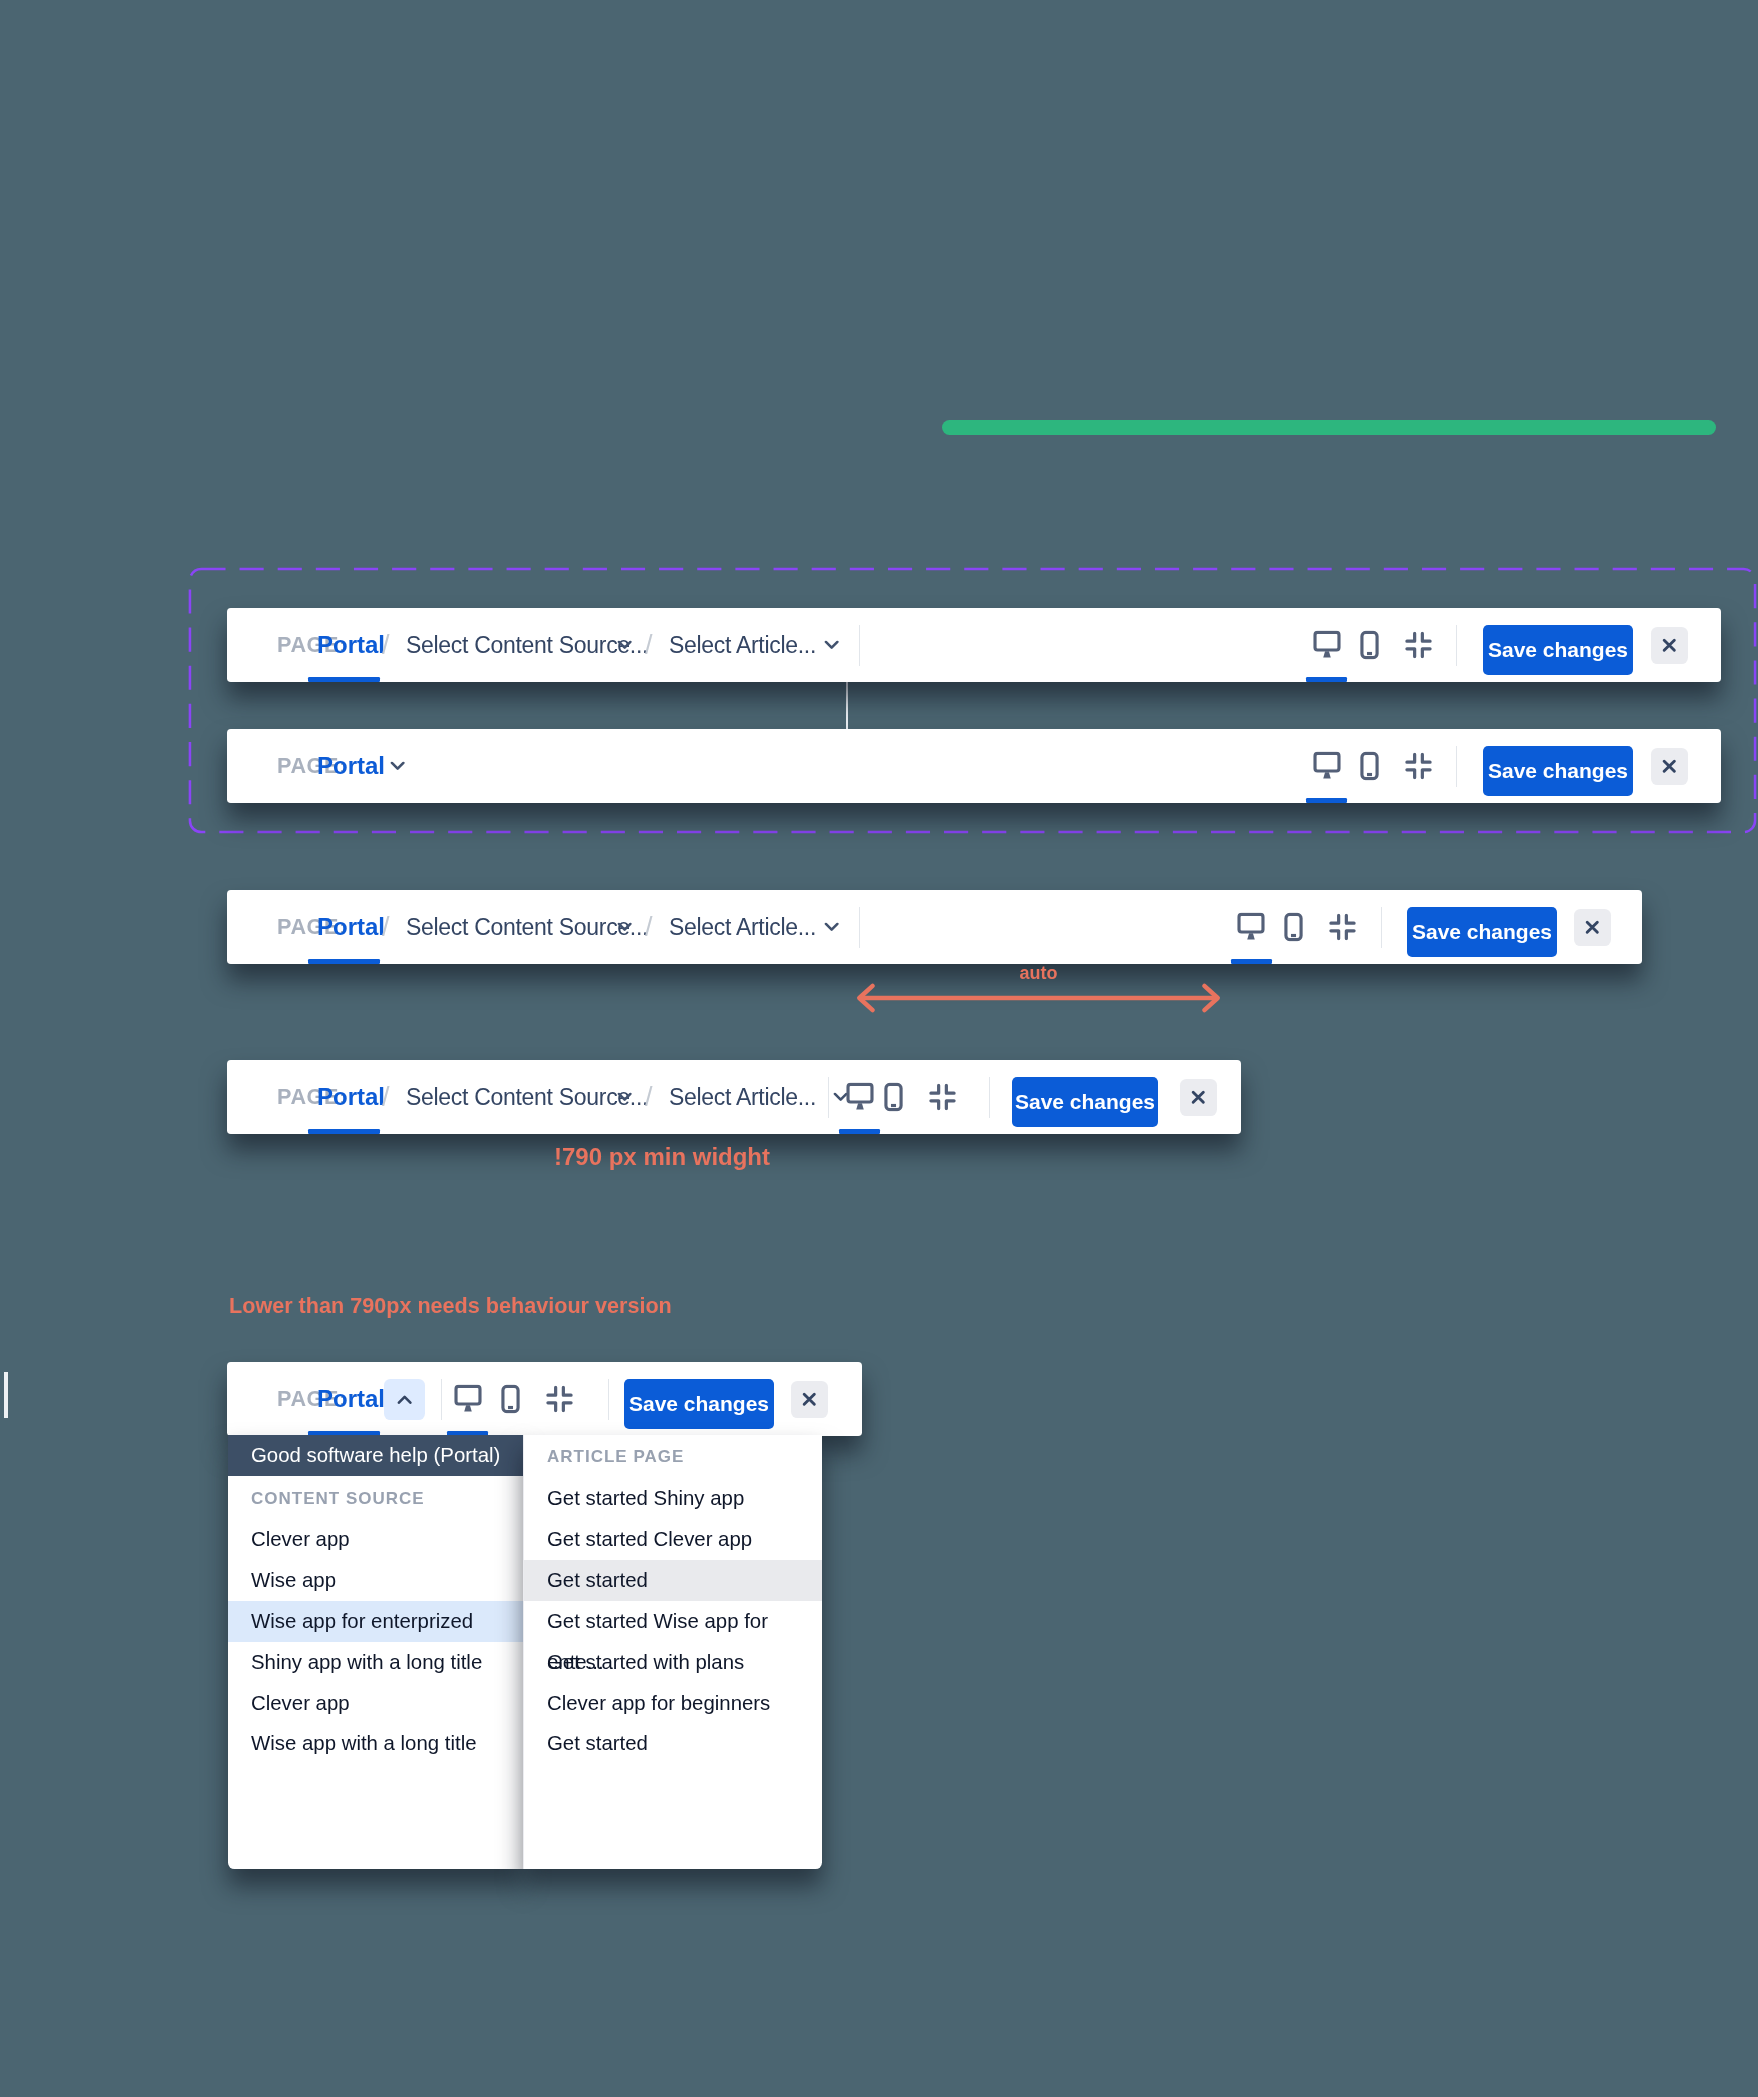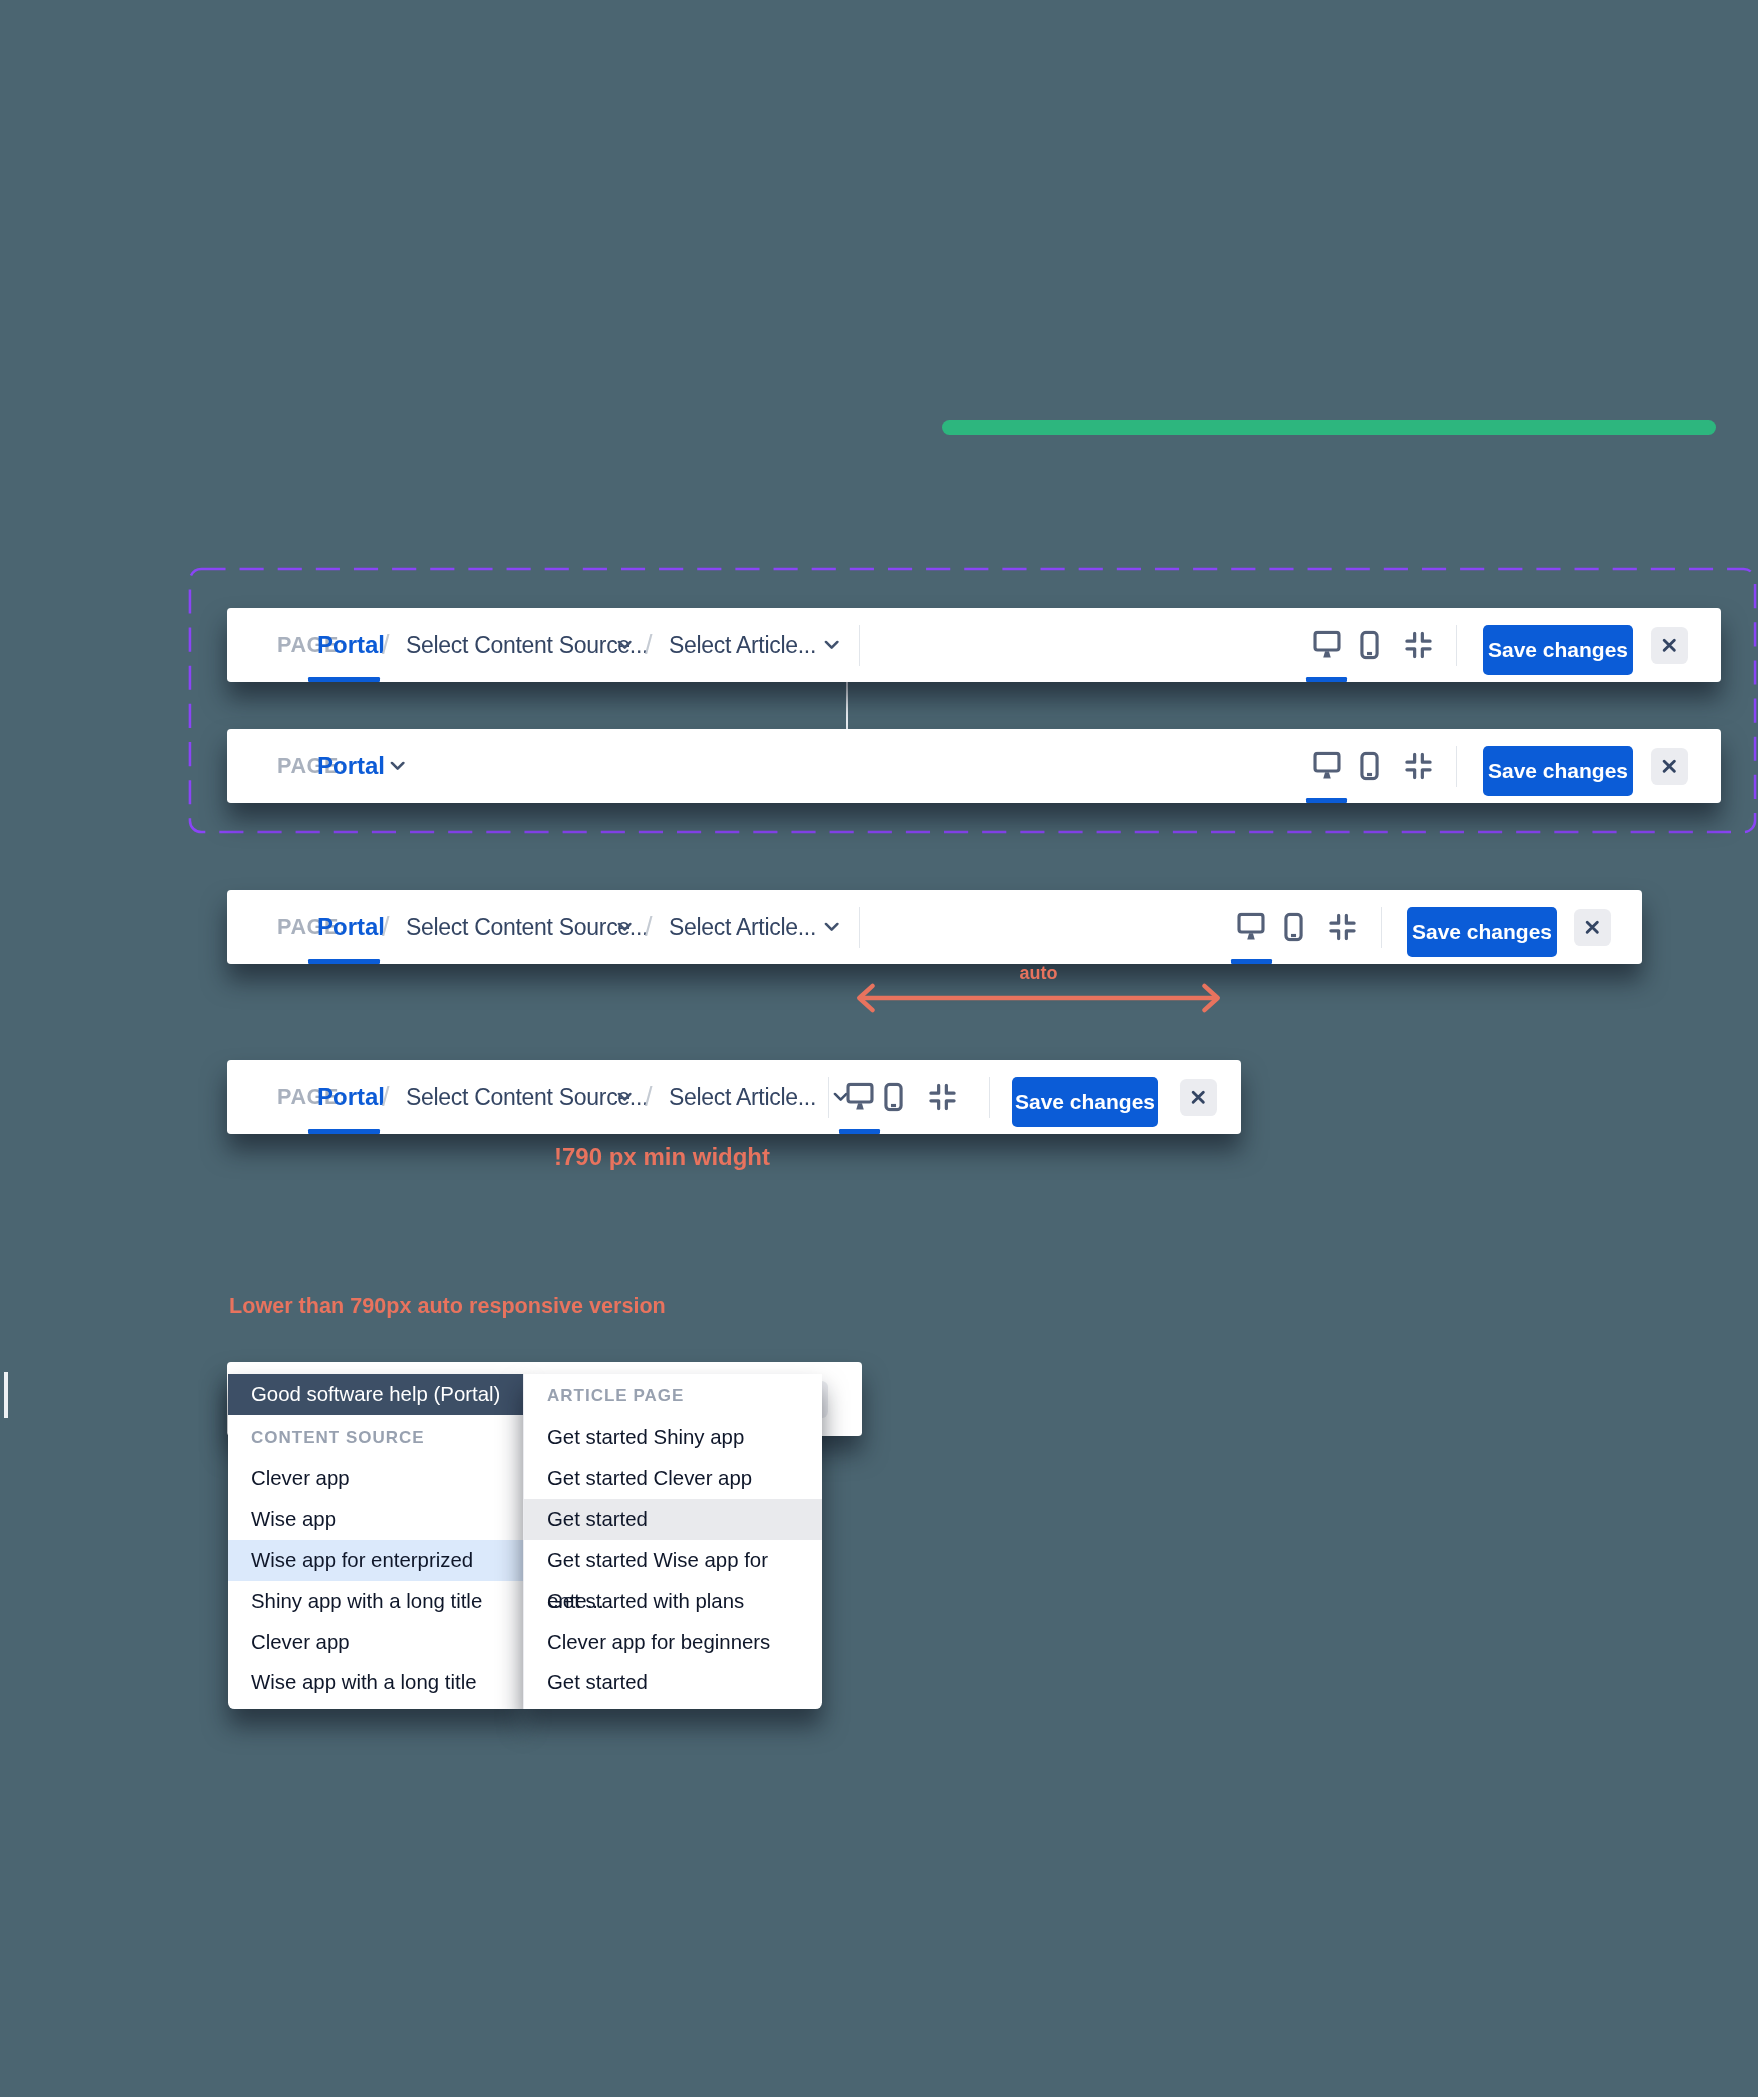--- a/index.html
+++ b/index.html
@@ -49,21 +49,21 @@
   .left-tick{position:absolute;left:3.8px;top:1372px;width:4.5px;height:46px;background:#EEF1F4;}
 
   
   .annot{position:absolute;color:#E8735E;font-weight:bold;z-index:4;}
   .auto-label{left:851px;top:963px;width:375px;text-align:center;font-size:18px;}
   .auto-arrow{position:absolute;left:851px;top:980px;z-index:4;color:#E8735E;line-height:0;}
   .minw-label{left:554px;top:1143px;width:318px;text-align:left;font-size:24px;}
   .resp-label{left:229px;top:1293px;font-size:21.6px;}
 
   
-  .panel{position:absolute;top:1374px;height:335px;background:#fff;
+  .panel{position:absolute;top:1435px;height:434px;background:#fff;
          box-shadow:0 16.5px 24px rgba(12,18,30,.55);z-index:3;}
   .panel-left{left:228px;width:295px;border-radius:0 0 0 6.4px;}
   .panel-right{left:523px;width:298px;border-radius:0 0 6.4px 0;border-left:1.3px solid #EBECF0;}
   .dd-header{position:absolute;left:0;top:0;width:100%;height:41px;background:#3D4F66;
              color:#fff;font-size:20.4px;line-height:41px;padding-left:23px;box-sizing:border-box;}
   .dd-row{position:absolute;left:0;width:100%;height:41px;line-height:41px;
           padding-left:23px;box-sizing:border-box;color:#0f172a;font-size:20.4px;cursor:pointer;}
   .dd-section{color:#98A1B0;font-size:17px;font-weight:bold;letter-spacing:1px;cursor:default;}
   .hl-blue{background:#DBE9FB;}
   .hl-gray{background:#E9EAED;}
@@ -236,21 +236,21 @@
         <span><svg width="16.5" height="16.5" viewBox="0 0 26 26" stroke="currentColor" stroke-width="4.5" stroke-linecap="round">
             <path d="M5 5 L21 21 M21 5 L5 21"></path>
           </svg></span>
       </button>
     <div class="blue-underline" style="left:81px;width:72px;"></div>
     <div class="blue-underline" style="left:612px;width:41px;"></div>
   </div>
 
   <div class="annot minw-label">!790 px min widght</div>
 
-  <div class="annot resp-label">Lower than 790px auto responsive version</div>
+  <div class="annot resp-label">Lower than 790px needs behaviour version</div>
 
   <div class="bar" style="left:227px;top:1362px;width:635px;">
     <span class="tb-el page-label" style="left:50px;">PAGE:</span>
     <span class="tb-el portal" style="left:90px;">Portal</span>
     <button class="chev-box">
         <span><svg width="15.3" height="9" viewBox="0 0 24 14" fill="none" stroke="currentColor" stroke-width="4" stroke-linecap="round" stroke-linejoin="round">
             <path d="M3 12 L12 3 L21 12"></path>
           </svg></span>
       </button>
     <div class="vdiv" style="left:214px;"></div>

